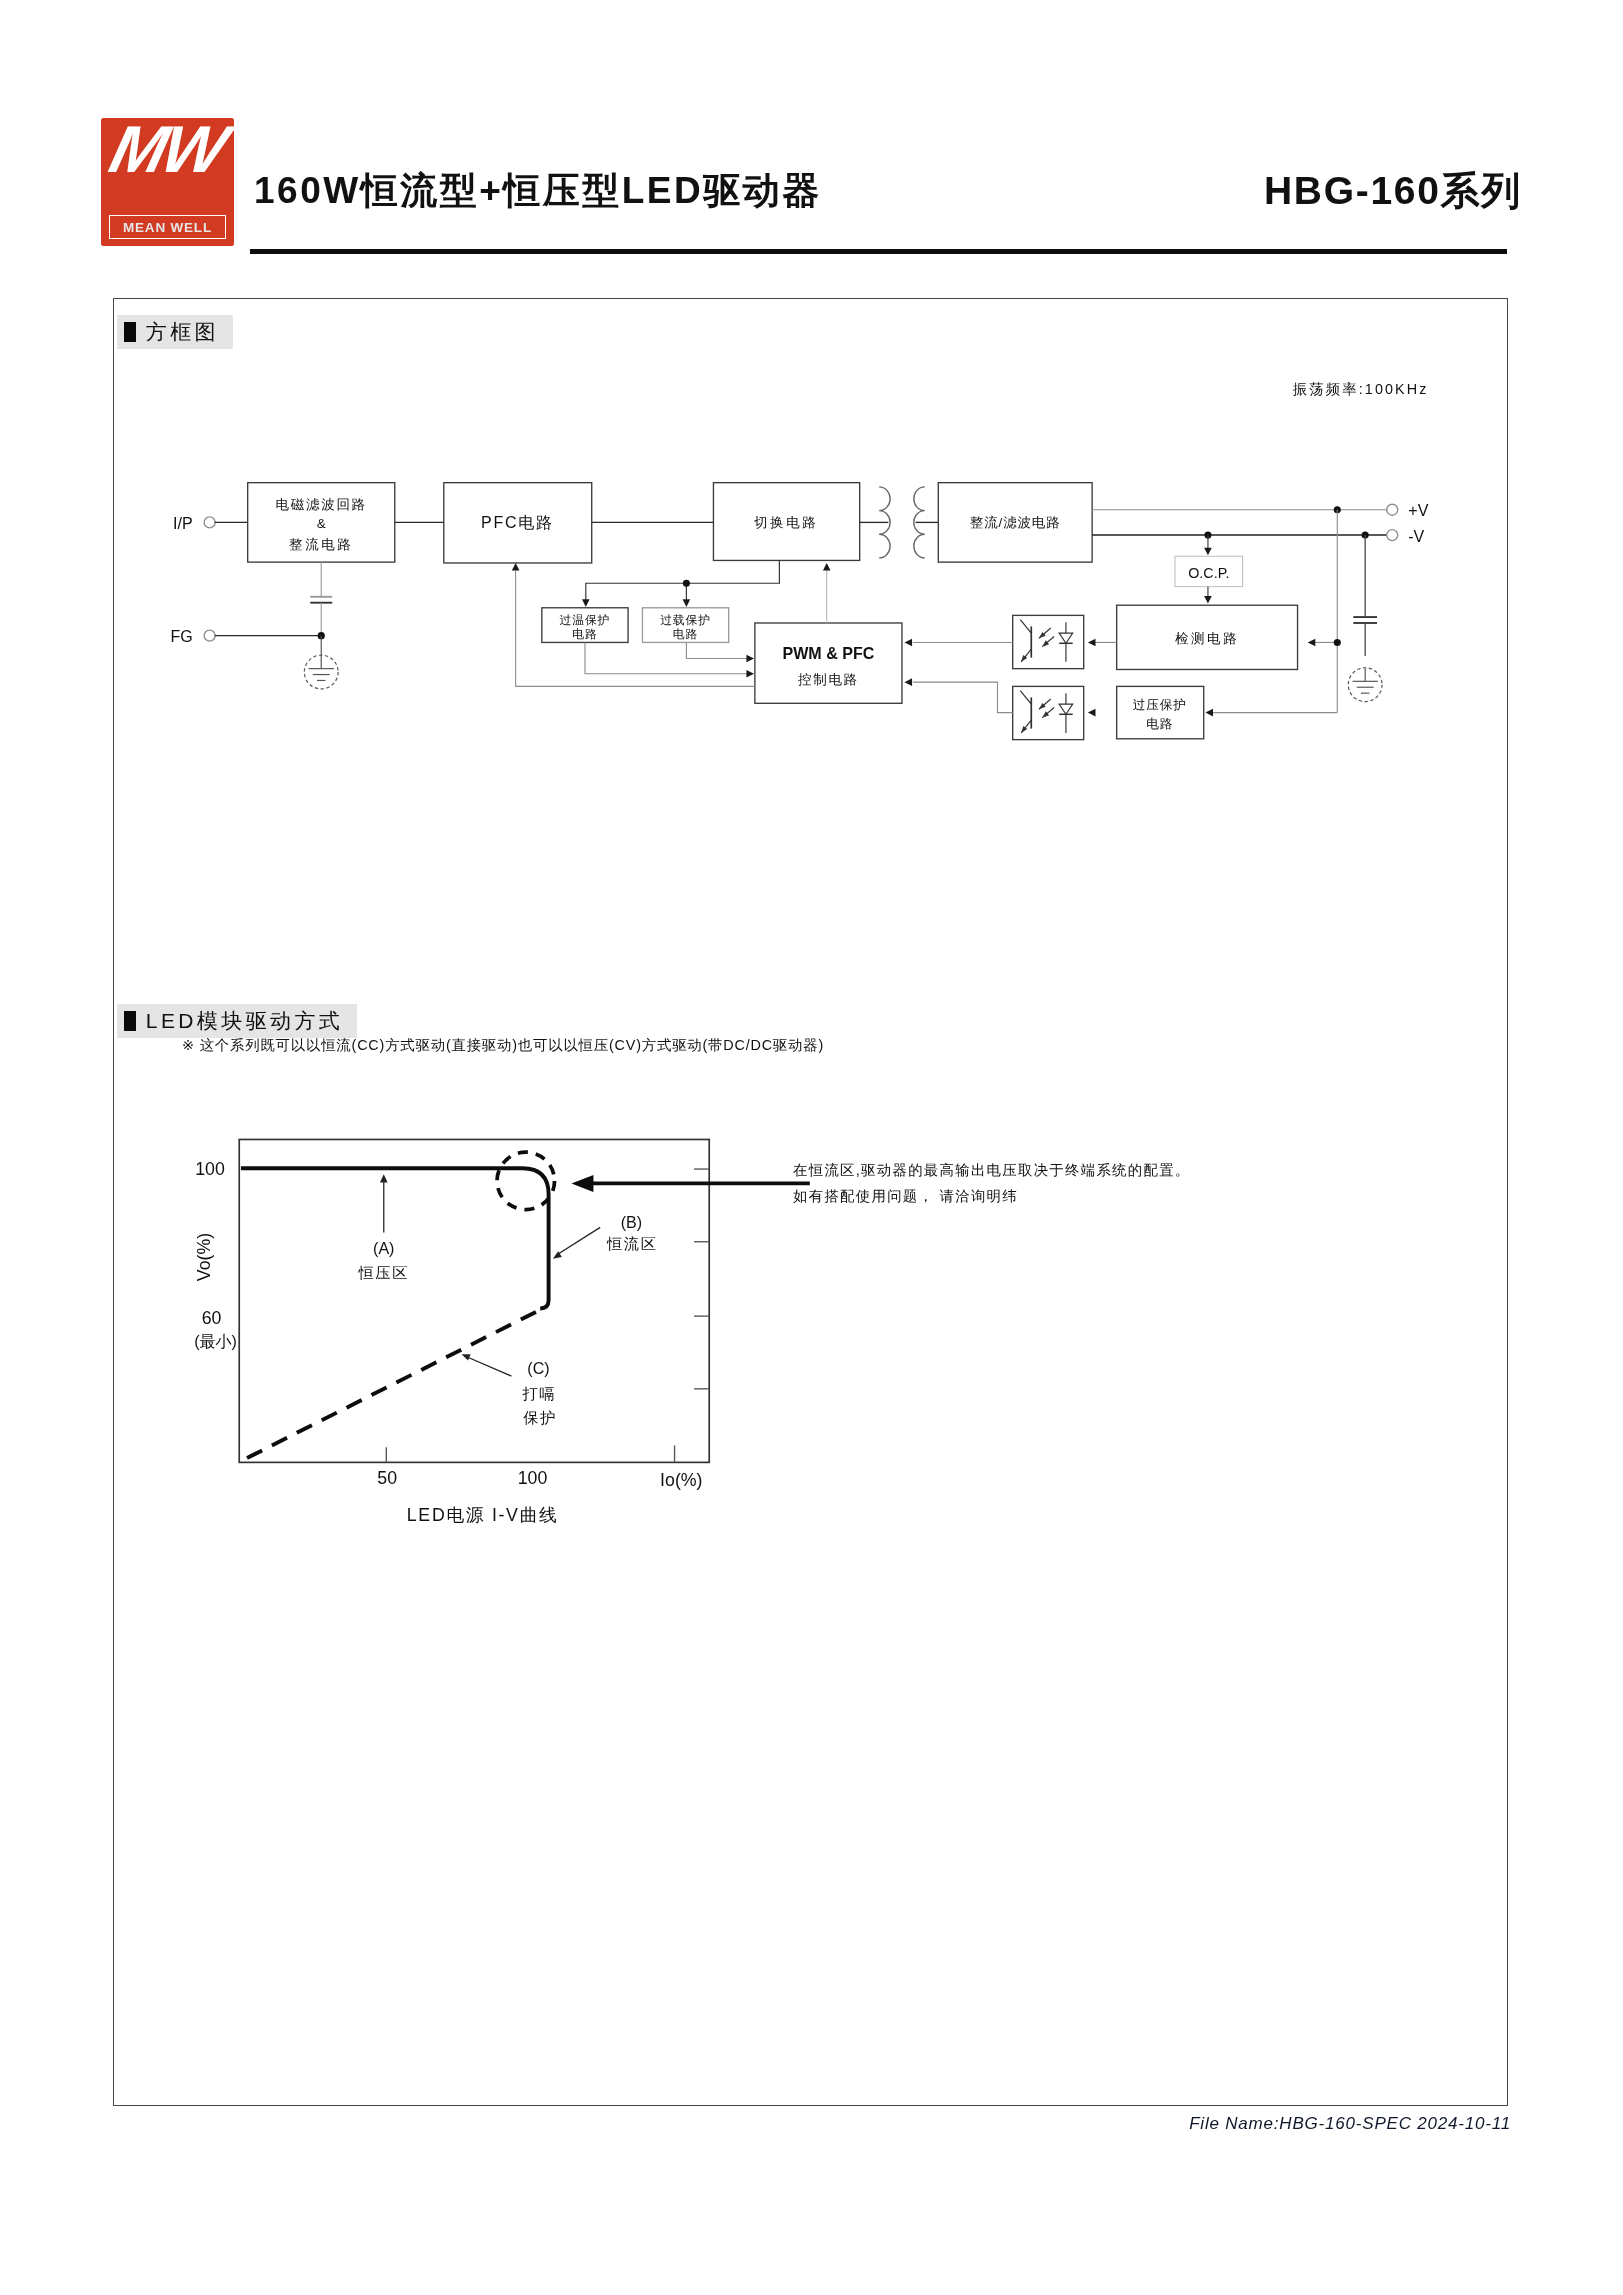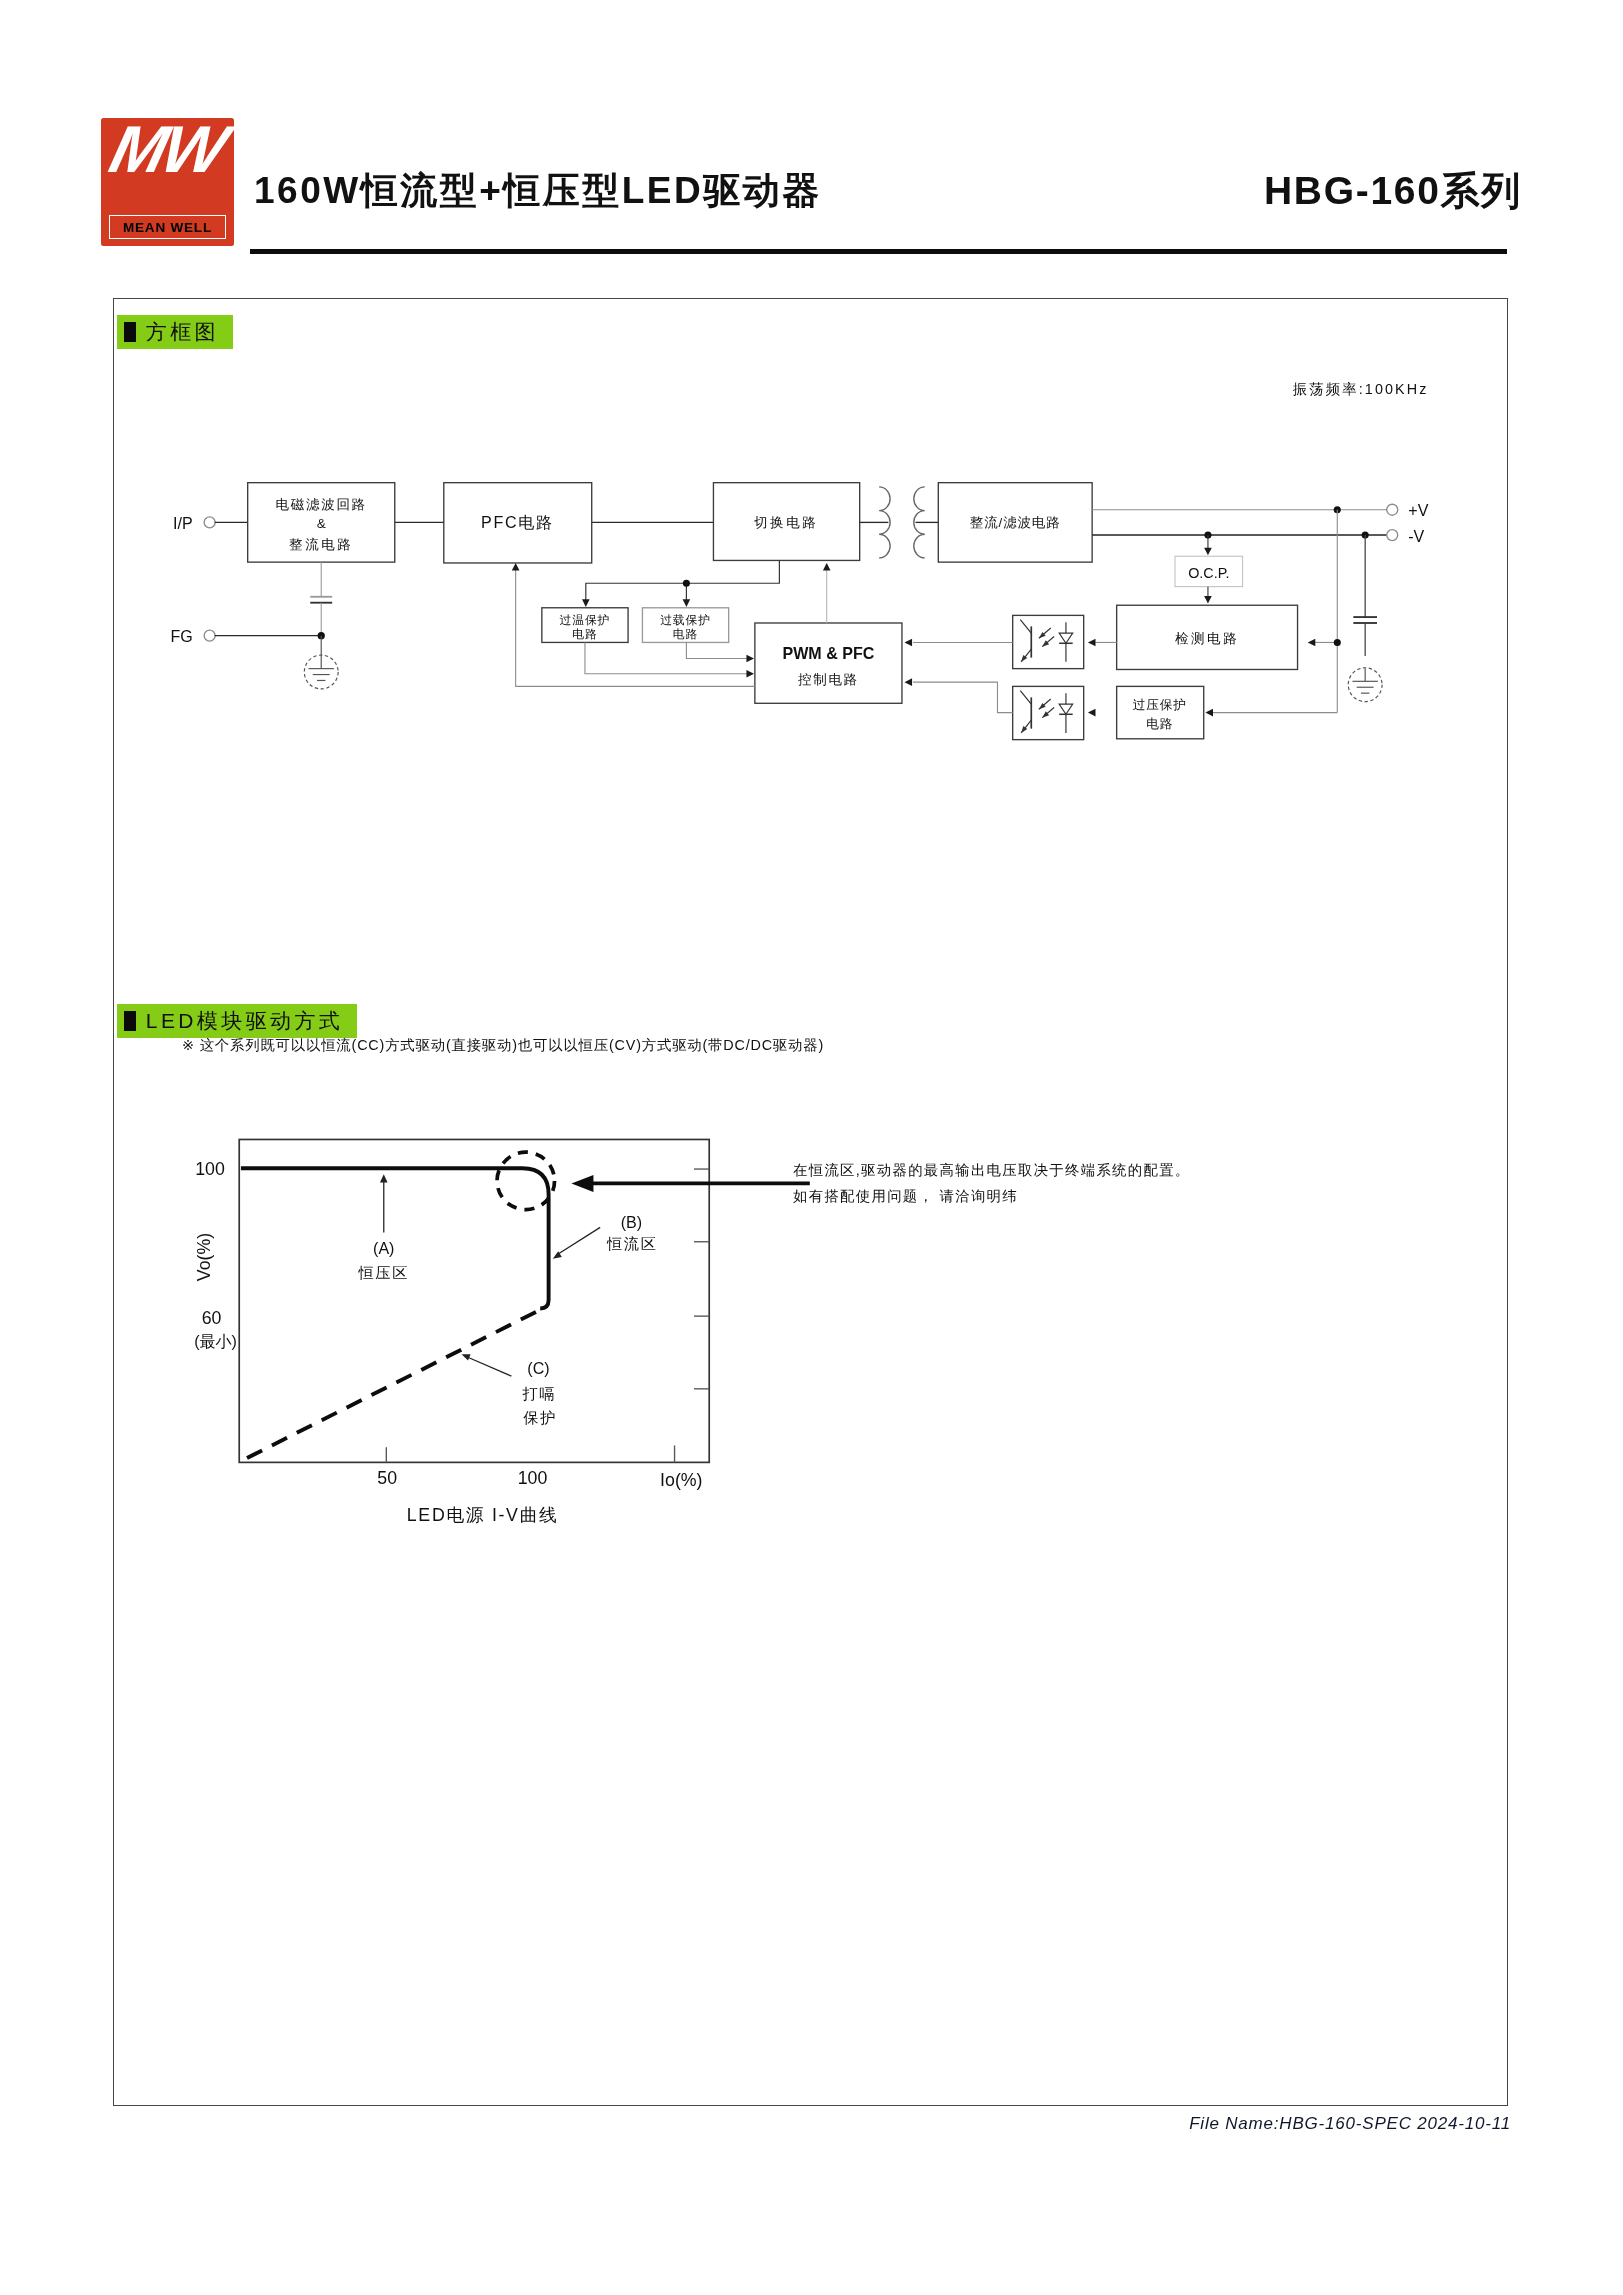--- a/index.html
+++ b/index.html
@@ -6,29 +6,29 @@
   body{width:1623px;height:2295px;position:relative;font-family:"Liberation Sans","DejaVu Sans",sans-serif;color:#111;}
   #page{position:absolute;inset:0;background:#ffffff;overflow:hidden;}
   .abs{position:absolute;}
 
   
   #logo{left:101px;top:118px;width:133px;height:128px;background:#d23b21;border-radius:2.5px;}
   #logo .mw{position:absolute;left:0;right:0;top:-6.8px;text-align:center;font-style:italic;font-weight:bold;
             font-size:66px;color:#fff;transform:skewX(-14deg);letter-spacing:-3.4px;}
   #logo .mwbox{position:absolute;left:7.6px;right:7.6px;bottom:6.8px;height:22px;border:1.7px solid #fff;
                display:flex;align-items:center;justify-content:center;
-               font-size:13.5px;font-weight:bold;color:#000000;letter-spacing:0.8px;}
+               font-size:13.5px;font-weight:bold;color:#e5e5e5;letter-spacing:0.8px;}
   #doc-title{left:254px;top:166px;font-size:37px;font-weight:bold;letter-spacing:2.5px;white-space:nowrap;text-align:right;}
   #doc-series{right:101px;top:164px;font-size:39px;font-weight:bold;letter-spacing:1.7px;white-space:nowrap;}
   #header-rule{left:250px;top:249px;width:1257px;height:5px;background:#0c0c0c;}
 
   
   #frame{left:113px;top:298px;width:1393px;height:1806px;border:1.7px solid #454545;}
 
-  .section-bar{background:#84cc16;display:inline-flex;align-items:center;gap:10px;
+  .section-bar{background:#e5e5e5;display:inline-flex;align-items:center;gap:10px;
                padding:6px 13.5px 6px 6.8px;height:22px;}
   .section-bar .sq{width:12px;height:20px;background:#0a0a0a;flex:0 0 auto;}
   .section-bar .txt{font-size:21px;letter-spacing:3.4px;color:#111;white-space:nowrap;}
   #bar-block{left:117px;top:315px;}
   #bar-led{left:117px;top:1004px;}
   #cc-note{left:182px;top:1036px;font-size:14.4px;letter-spacing:0.8px;white-space:nowrap;}
   #cv-annotation{left:793px;top:1157px;width:541px;font-size:14.4px;line-height:26px;letter-spacing:1.3px;}
 
   #footer-info{right:112px;top:2114px;font-size:17px;font-style:italic;color:#0f172a;letter-spacing:0.8px;white-space:nowrap;}
 

